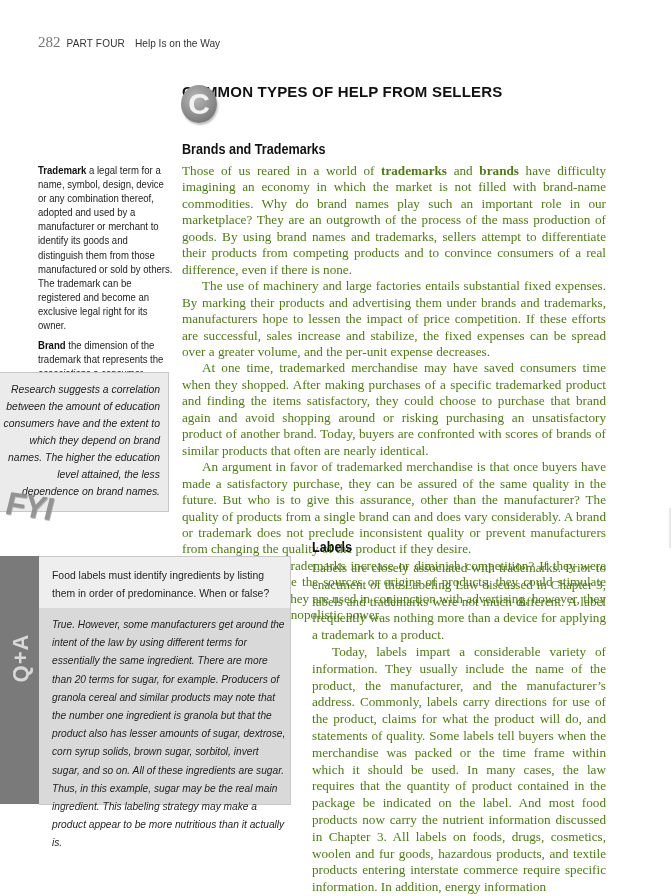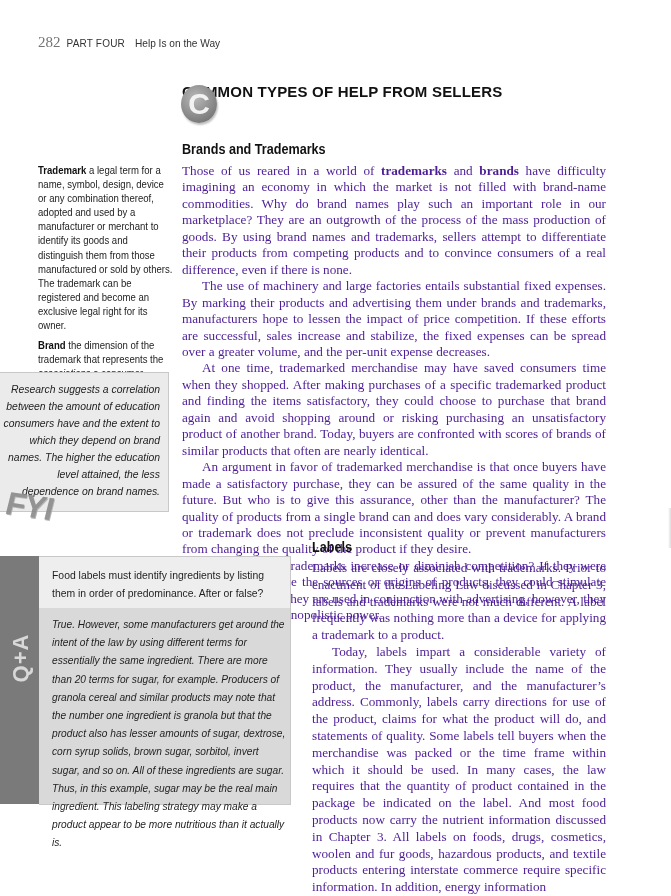--- a/index.html
+++ b/index.html
@@ -24,21 +24,21 @@
       color: #f2f2f2; font-family: "Liberation Sans", sans-serif; font-weight: bold;
       font-size: 30px; line-height: 38px; text-align: center; margin: 2px 6px 0 0;
       box-shadow: 1px 2px 2px rgba(0,0,0,0.25);
     }
     .intro p { margin: 0; font-size: 13.2px; line-height: 17px; text-align: justify; }
 
     .subhead {
       position: absolute; font-family: "Liberation Sans", sans-serif; font-weight: bold;
       font-size: 14px; color: #111; transform: scaleX(0.9); transform-origin: left;
     }
-    .body-col { position: absolute; font-size: 13.2px; line-height: 16.45px; text-align: justify; color: #4c1d95; }
+    .body-col { position: absolute; font-size: 13.2px; line-height: 16.45px; text-align: justify; color: #4d7c0f; }
     .body-col p { margin: 0; text-indent: 20px; }
     .body-col p.first { text-indent: 0; }
 
     .margin-def {
       position: absolute; left: 38px; top: 164px; width: 136px;
       font-family: Liberation Sans, sans-serif; font-size: 10.4px; line-height: 14.1px; color: #222;
     }
     .margin-def p { margin: 0 0 6px 0; transform: scaleX(0.92); transform-origin: left; width: 148px; }
     .margin-def b { color: #111; }
 
@@ -126,20 +126,20 @@
 <div class="body-col" style="left:312px; top:560px; width:294px; line-height:16.8px;">
   <p class="first">Labels are closely associated with trademarks. Prior to enactment of the Labeling Law discussed in Chapter 3, labels and trademarks were not much different. A label frequently was nothing more than a device for applying a trademark to a product.</p>
   <p>Today, labels impart a considerable variety of information. They usually include the name of the product, the manufacturer, and the manufacturer’s address. Commonly, labels carry directions for use of the product, claims for what the product will do, and statements of quality. Some labels tell buyers when the merchandise was packed or the time frame within which it should be used. In many cases, the law requires that the quantity of product contained in the package be indicated on the label. And most food products now carry the nutrient information discussed in Chapter 3. All labels on foods, drugs, cosmetics, woolen and fur goods, hazardous products, and textile products entering interstate commerce require specific information. In addition, energy information</p>
 </div>
 
 <div class="qa-box">
   <div class="qa-strip">
     <div class="qa-logo">Q+A</div>
   </div>
   <div class="qa-question">
-    <p>Food labels must identify ingredients by listing them in order of predominance. After or false?</p>
+    <p>Food labels must identify ingredients by listing them in order of predominance. When or false?</p>
   </div>
   <div class="qa-answer">
     <p>True. However, some manufacturers get around the intent of the law by using different terms for essentially the same ingredient. There are more than 20 terms for sugar, for example. Producers of granola cereal and similar products may note that the number one ingredient is granola but that the product also has lesser amounts of sugar, dextrose, corn syrup solids, brown sugar, sorbitol, invert sugar, and so on. All of these ingredients are sugar. Thus, in this example, sugar may be the real main ingredient. This labeling strategy may make a product appear to be more nutritious than it actually is.</p>
   </div>
 </div>
 
 <div class="edge-shadow"></div>
 
 </body></html>

